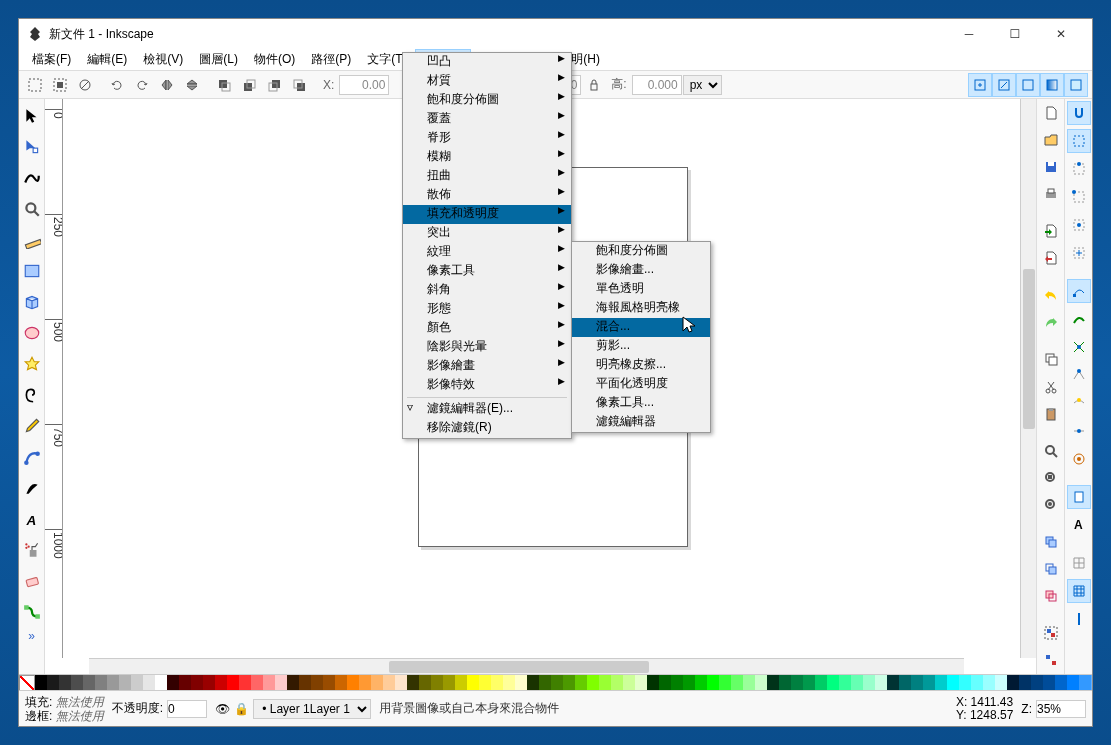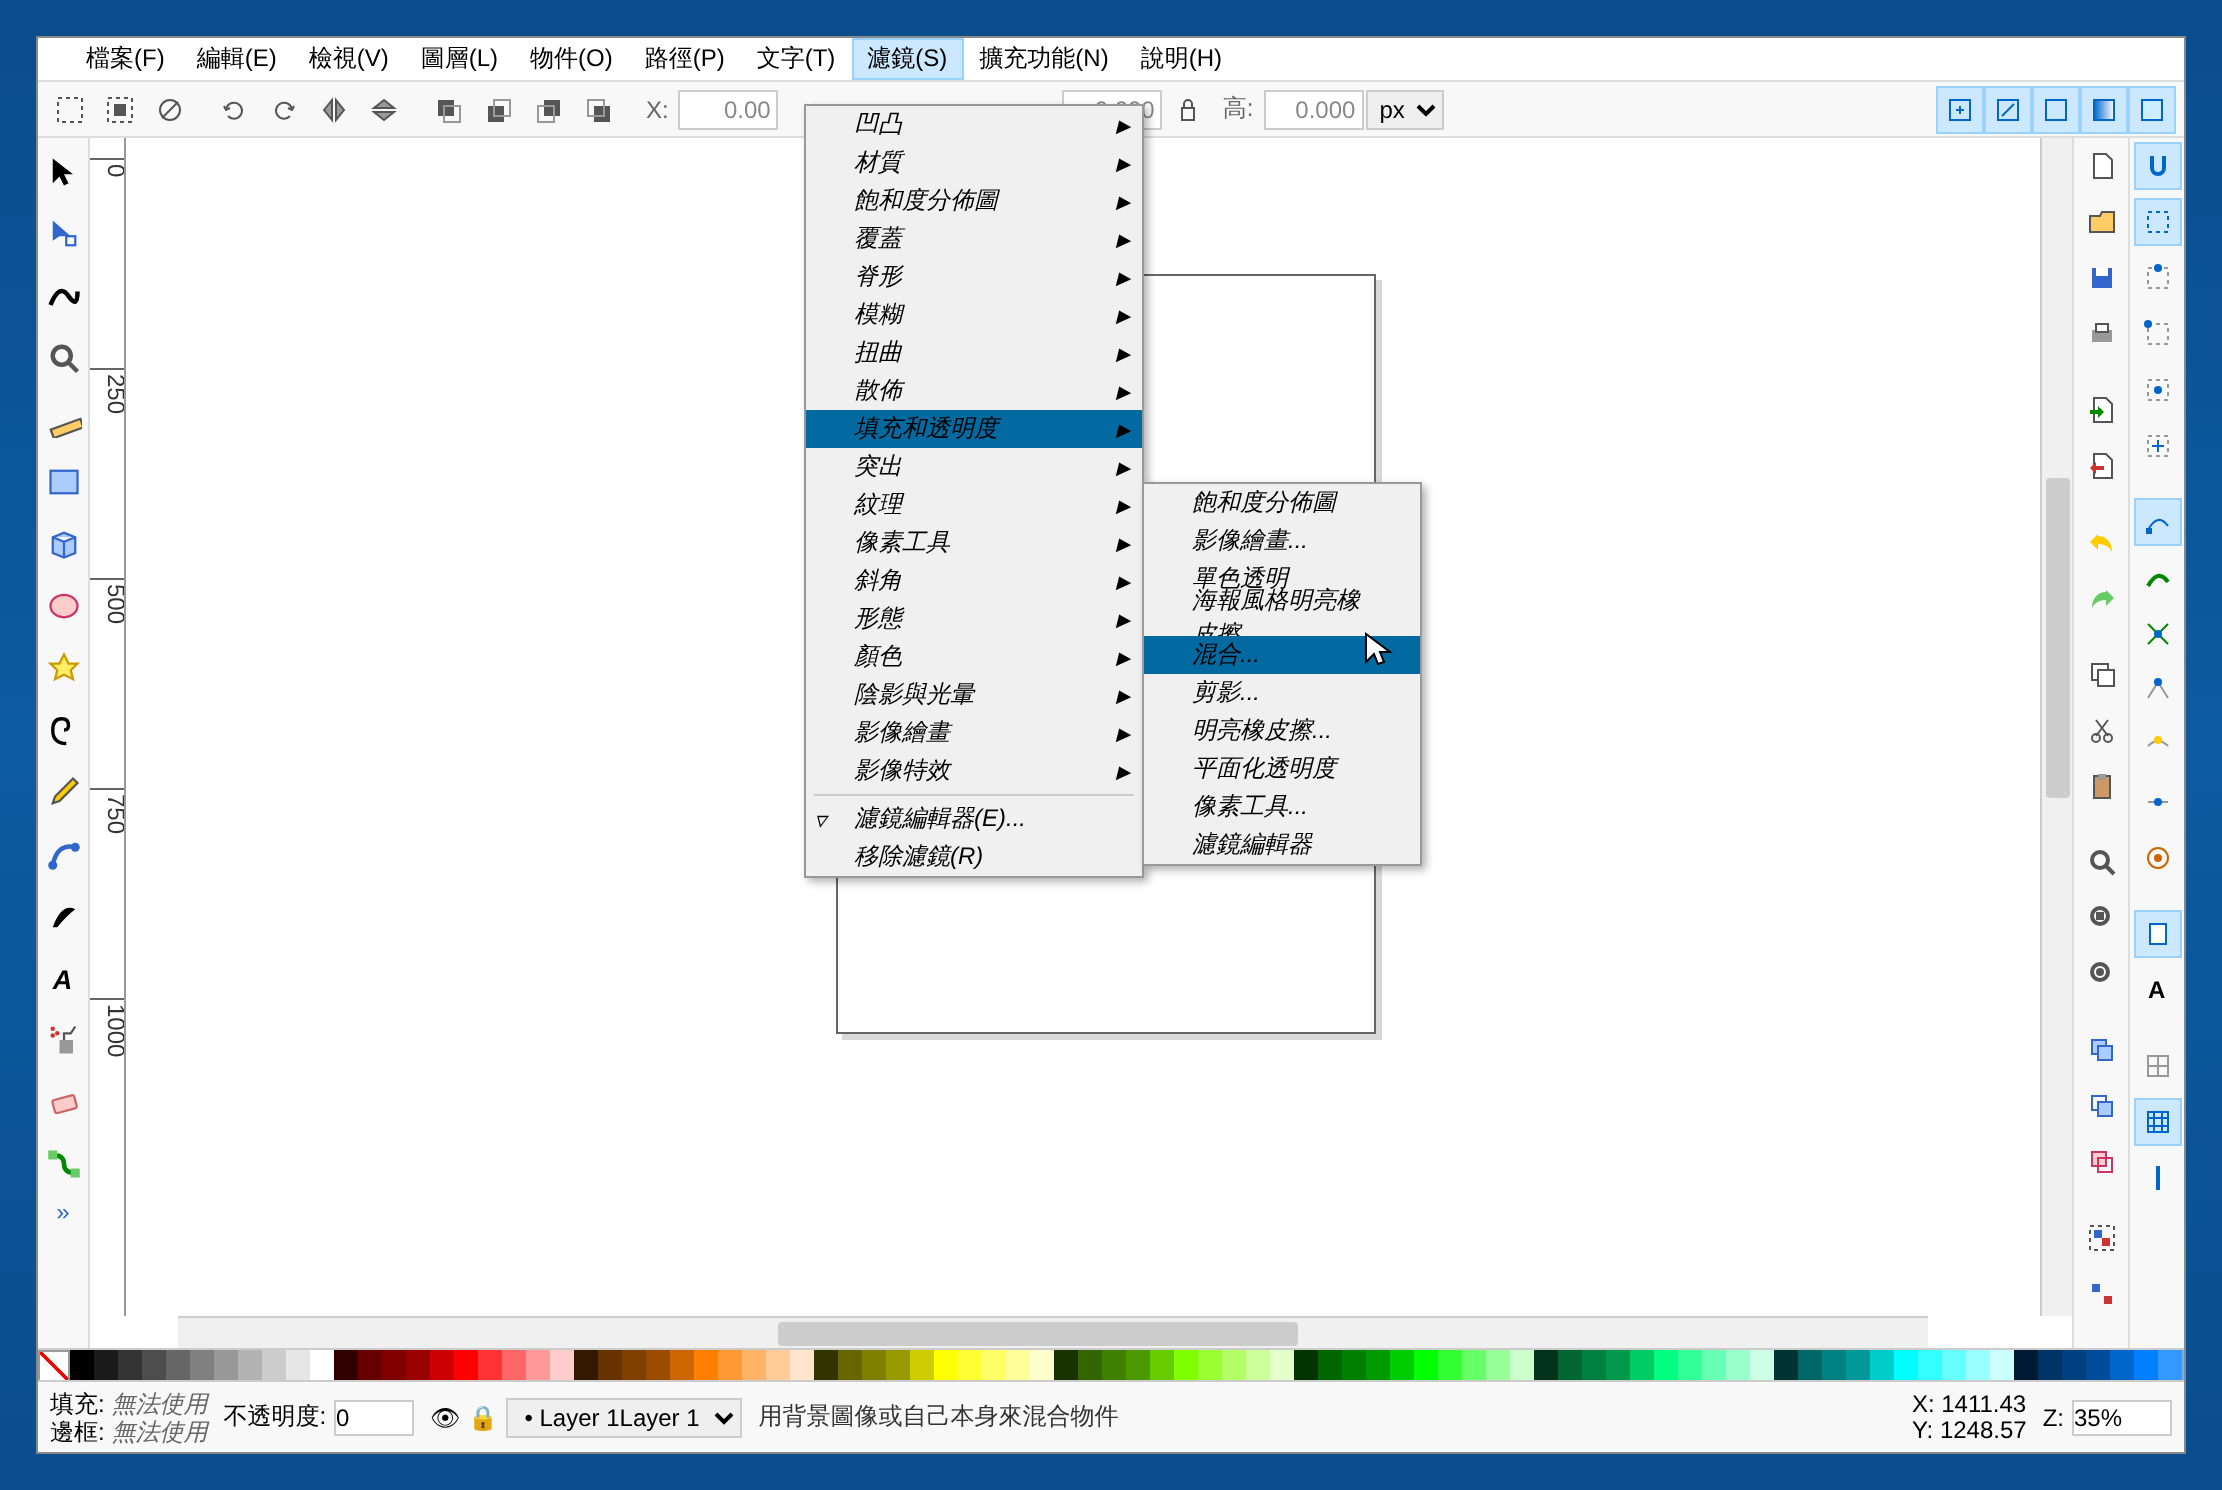--- a/index.html
+++ b/index.html
@@ -3,21 +3,21 @@
 <meta charset="utf-8">
 <style>
 *{margin:0;padding:0;box-sizing:border-box;font-family:"Microsoft JhengHei","PingFang TC",sans-serif;font-size:12px;}
 body{background:linear-gradient(180deg,#0a4d8c 0%,#0d5ba3 50%,#0a4d8c 100%);width:1111px;height:745px;overflow:hidden;}
 .window{position:absolute;top:18px;left:18px;width:1075px;height:709px;background:#fff;border:1px solid #888;display:flex;flex-direction:column;}
 .titlebar{height:30px;display:flex;align-items:center;padding:0 8px;background:#fff;}
 .titlebar .logo{width:16px;height:16px;margin-right:6px;}
 .titlebar .title{flex:1;color:#000;}
 .winbtns{display:flex;}
 .winbtn{width:46px;height:30px;display:flex;align-items:center;justify-content:center;color:#333;}
-.menubar{height:22px;display:flex;align-items:center;padding:0 16px;background:#fff;border-bottom:1px solid #ddd;}
+.menubar{height:22px;display:flex;align-items:center;padding:0 5px;background:#fff;border-bottom:1px solid #ddd;}
 .menuitem{padding:2px 8px;cursor:default;}
 .menuitem.open{background:#cce8ff;border:1px solid #99d1ff;padding:1px 7px;}
 .toolbar{height:28px;display:flex;align-items:center;padding:0 4px;gap:1px;background:#f8f8f8;border-bottom:1px solid #ddd;}
 .tbtn{width:24px;height:24px;display:flex;align-items:center;justify-content:center;border:1px solid transparent;}
 .tsep{width:6px;}
 .tlabel{padding:0 4px;color:#666;}
 .tinput{width:50px;height:20px;border:1px solid #ccc;text-align:right;padding:0 3px;color:#888;}
 .tselect{height:20px;border:1px solid #ccc;padding:0 2px;}
 .snapgroup{display:flex;gap:0;margin-left:auto;}
 .snapbtn{width:24px;height:24px;border:1px solid #99d1ff;background:#cce8ff;display:flex;align-items:center;justify-content:center;}
@@ -44,32 +44,43 @@
 .palette .none{width:16px;height:16px;border:1px solid #999;position:relative;flex-shrink:0;}
 .palette .none::after{content:"";position:absolute;left:0;top:0;right:0;bottom:0;background:linear-gradient(45deg,transparent 45%,red 45%,red 55%,transparent 55%);}
 .swatch{width:12px;height:16px;flex-shrink:0;}
 .statusbar{height:36px;border-top:1px solid #ccc;background:#f8f8f8;display:flex;align-items:center;padding:0 6px;gap:8px;font-size:11px;}
 .statusbar .fillstroke{display:flex;flex-direction:column;line-height:14px;}
 .statusbar .sp{display:flex;align-items:center;gap:4px;}
 .statusbar input{width:40px;height:18px;border:1px solid #ccc;}
 .statusbar .layersel{height:20px;border:1px solid #ccc;padding:0 4px;}
 .statusbar .coords{margin-left:auto;display:flex;flex-direction:column;line-height:13px;font-family:monospace;font-size:11px;}
 .dropdown{position:absolute;top:52px;left:402px;width:170px;background:#f0f0f0;border:1px solid #999;box-shadow:2px 2px 4px rgba(0,0,0,0.3);z-index:100;}
-.dditem{height:19px;display:flex;align-items:center;padding:0 20px 0 24px;position:relative;cursor:default;font-style:italic;}
+.dditem{height:19px;display:flex;align-items:flex-start;padding:0 20px 0 24px;position:relative;cursor:default;}
 .dditem.hl{background:#0369a1;}
 .dditem .arrow{position:absolute;right:6px;font-size:9px;}
 .ddsep{height:1px;background:#ccc;margin:2px 4px;}
 .submenu{position:absolute;top:241px;left:571px;width:140px;background:#f0f0f0;border:1px solid #999;box-shadow:2px 2px 4px rgba(0,0,0,0.3);z-index:101;}
 .cursor{position:absolute;top:316px;left:682px;z-index:200;pointer-events:none;}
 .ic{width:16px;height:16px;}
 </style>
 </head>
 <body>
 
 <div class="window">
+  <div class="titlebar">
+    <svg class="logo" viewBox="0 0 16 16">
+        <path d="M8 1l5 5-2 2 2 3-5 4-5-4 2-3-2-2z" fill="#333"></path>
+      </svg>
+    <span class="title">新文件 1 - Inkscape</span>
+    <div class="winbtns">
+      <div class="winbtn">─</div>
+      <div class="winbtn">☐</div>
+      <div class="winbtn">✕</div>
+    </div>
+  </div>
 
   <div class="menubar" id="menubar">
       <div class="menuitem">檔案(F)</div>
       <div class="menuitem">編輯(E)</div>
       <div class="menuitem">檢視(V)</div>
       <div class="menuitem">圖層(L)</div>
       <div class="menuitem">物件(O)</div>
       <div class="menuitem">路徑(P)</div>
       <div class="menuitem">文字(T)</div>
       <div class="menuitem open">濾鏡(S)</div>

